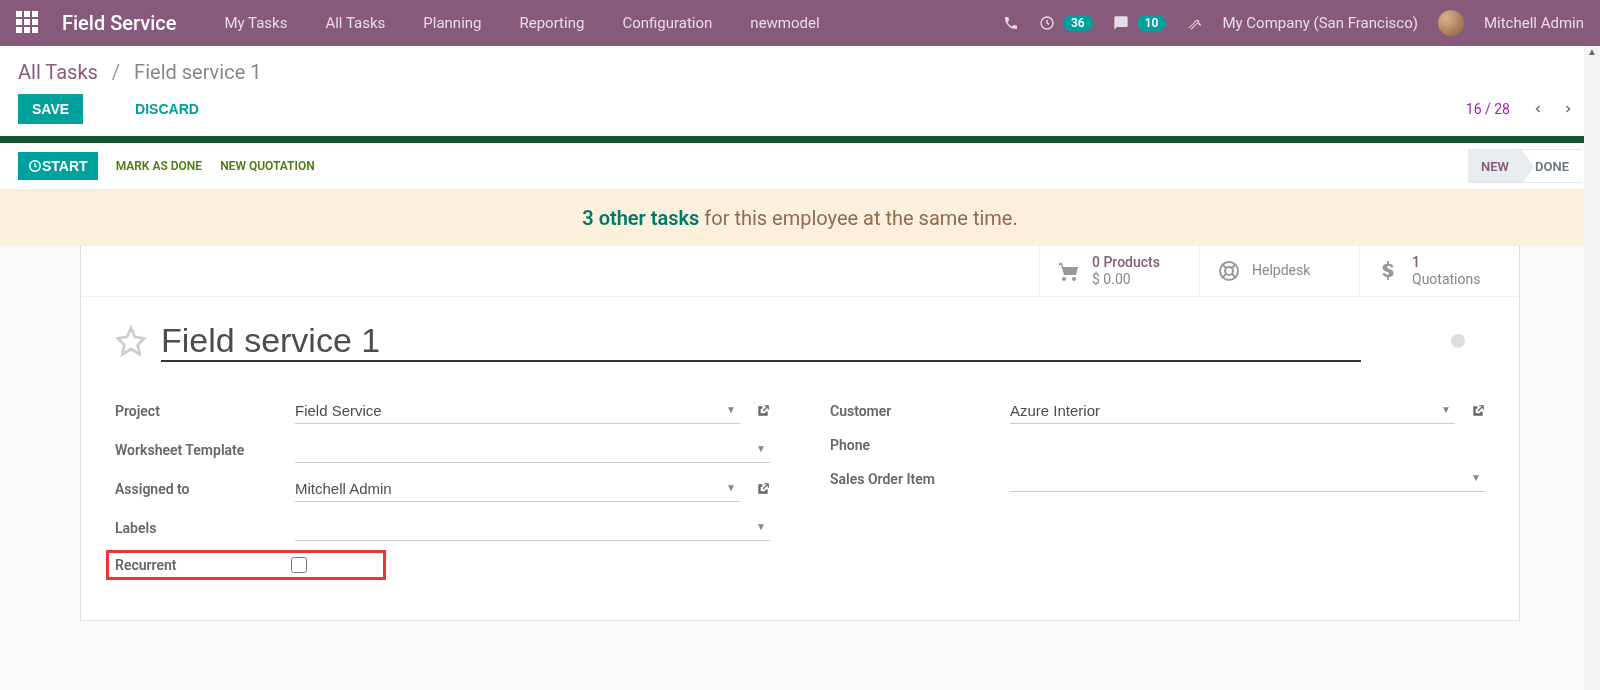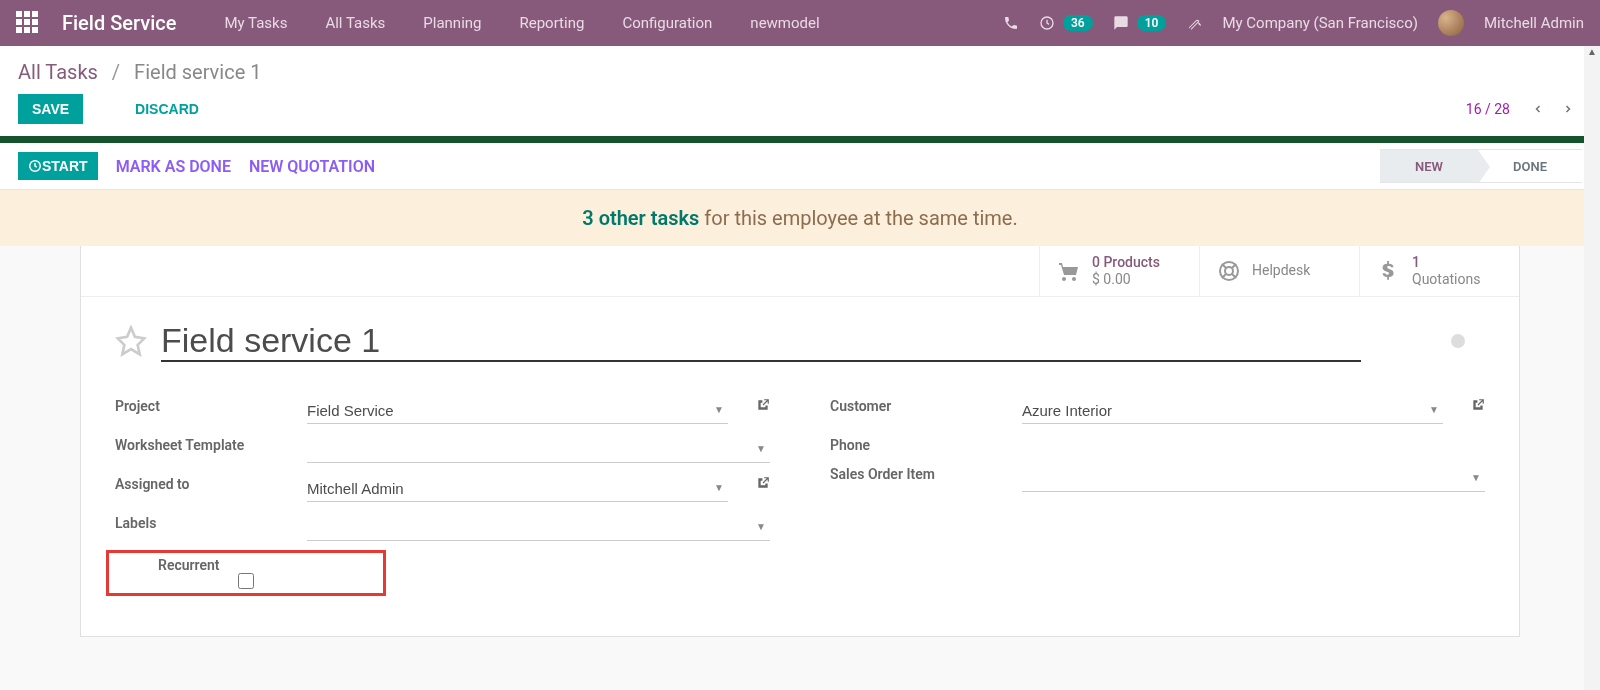--- a/index.html
+++ b/index.html
@@ -20,43 +20,43 @@
   .breadcrumb-bar .sep { color: #999; margin: 0 4px; }
   .breadcrumb-bar .current { color: #888; }
   .control-bar { background: #fff; padding: 6px 18px 12px; display: flex; align-items: center; gap: 16px; border-bottom: 7px solid #14532d; }
   .btn-primary { background: #00A09D; color: #fff; border: none; padding: 7px 14px; font-size: 14px; font-weight: 600; cursor: pointer; }
   .btn-link { background: none; border: none; color: #00A09D; font-size: 14px; font-weight: 600; cursor: pointer; padding-left: 36px; }
   .pager { margin-left: auto; display: flex; align-items: center; gap: 14px; color: #a21caf; font-size: 14px; }
   .pager-arrows { display: flex; gap: 2px; }
   .pager-arrow { width: 28px; height: 28px; display: flex; align-items: center; justify-content: center; cursor: pointer; color: #6c757d; font-size: 18px; }
   .status-bar { background: #fff; display: flex; align-items: center; padding: 6px 18px; border-bottom: 1px solid #e5e5e5; }
   .btn-start { background: #00A09D; color: #fff; border: none; padding: 6px 10px; font-size: 14px; font-weight: 600; cursor: pointer; display: inline-flex; align-items: center; }
-  .status-link { color: #8b5cf6; font-size: 16px; font-weight: 600; margin-left: 18px; cursor: pointer; }
+  .status-link { color: #4d7c0f; font-size: 12px; font-weight: 600; margin-left: 18px; cursor: pointer; }
   .status-tabs { margin-left: auto; display: flex; height: 34px; }
-  .status-tab { position: relative; padding: 0 35px; display: flex; align-items: center; font-size: 13px; font-weight: 600; color: #6c757d; background: #fff; border-top: 1px solid #e5e5e5; border-bottom: 1px solid #e5e5e5; }
+  .status-tab { position: relative; padding: 0 13px; display: flex; align-items: center; font-size: 13px; font-weight: 600; color: #6c757d; background: #fff; border-top: 1px solid #e5e5e5; border-bottom: 1px solid #e5e5e5; }
   .status-tab.active { background: #e9ecef; color: #875A7B; }
   .status-tab.active::after { content: ""; position: absolute; right: -12px; top: 0; border-top: 17px solid transparent; border-bottom: 17px solid transparent; border-left: 12px solid #e9ecef; z-index: 1; }
   .alert-bar { background: #fcefdc; color: #875A7B; text-align: center; padding: 16px 0; font-size: 20px; }
   .alert-bar .link { color: #00796B; font-weight: 600; cursor: pointer; }
   .alert-bar .rest { color: #8e6c4f; }
   .content-wrap { padding: 0 80px; }
   .sheet { background: #fff; border: 1px solid #e0e0e0; border-top: none; margin-top: 0; }
   .stat-buttons { display: flex; justify-content: flex-end; border-bottom: 1px solid #eee; }
   .stat-btn { display: flex; align-items: center; gap: 10px; padding: 8px 16px; border-left: 1px solid #eee; min-width: 160px; cursor: pointer; }
   .stat-btn .stat-icon { color: #999; font-size: 22px; width: 26px; display: flex; align-items: center; justify-content: center; }
   .stat-btn .stat-text { display: flex; flex-direction: column; font-size: 14px; line-height: 1.2; }
   .stat-btn .stat-top { color: #875A7B; font-weight: 500; }
   .stat-btn .stat-bottom { color: #888; }
   .title-row { display: flex; align-items: center; gap: 14px; padding: 24px 34px 16px; }
   .star { color: #ccc; font-size: 34px; cursor: pointer; }
   .title-input { font-size: 34px; border: none; border-bottom: 2px solid #333; outline: none; width: 1200px; color: #4c4c4c; }
   .priority-dot { width: 14px; height: 14px; border-radius: 50%; background: #ddd; margin-left: auto; margin-right: 20px; }
   .form-grid { display: flex; padding: 20px 34px 40px; gap: 60px; }
   .form-col { flex: 1; display: flex; flex-direction: column; gap: 13px; }
-  .form-row { display: flex; gap: 22px; }
+  .form-row { display: flex; align-items: center; gap: 10px; }
   .form-label { width: 170px; color: #666; font-size: 14px; font-weight: 600; }
   .form-field { flex: 1; position: relative; }
   .form-field input, .form-field .field-text { width: 100%; border: none; border-bottom: 1px solid #ccc; padding: 4px 0; font-size: 15px; color: #4c4c4c; outline: none; background: transparent; }
   .form-field .caret { position: absolute; right: 4px; top: 6px; color: #888; font-size: 10px; pointer-events: none; }
   .ext-link { color: #666; font-size: 14px; cursor: pointer; margin-left: 6px; }
   .date-row .date-fields { display: flex; align-items: center; gap: 10px; flex: 1; border-bottom: 1px solid #ccc; }
   .date-row .date-fields input { border: none; outline: none; font-size: 15px; color: #4c4c4c; width: 180px; }
   .arrow-sep { color: #888; font-size: 16px; }
   .checkbox-row input[type="checkbox"] { width: 16px; height: 16px; }
   .recurrent-highlight { border: 3px solid #e53935; padding: 4px 6px; margin-left: -9px; margin-top: -4px; width: 280px; }
@@ -250,21 +250,21 @@
           </span>
         </div>
         <div class="form-row">
           <div class="form-label">Labels</div>
           <div class="form-field">
             <input value="" style="">
             <span class="caret">▼</span>
           </div>
         </div>
         <div class="form-row checkbox-row">
-          <div class="recurrent-highlight" style="display:flex;align-items:center;flex-direction:column;">
+          <div class="recurrent-highlight" style="display:flex;align-items:center;">
             <div class="form-label" style="width:176px;">Recurrent</div>
             <input type="checkbox" style="">
           </div>
         </div>
       </div>
 
       <div class="form-col">
         <div class="form-row">
           <div class="form-label">Customer</div>
           <div class="form-field">

